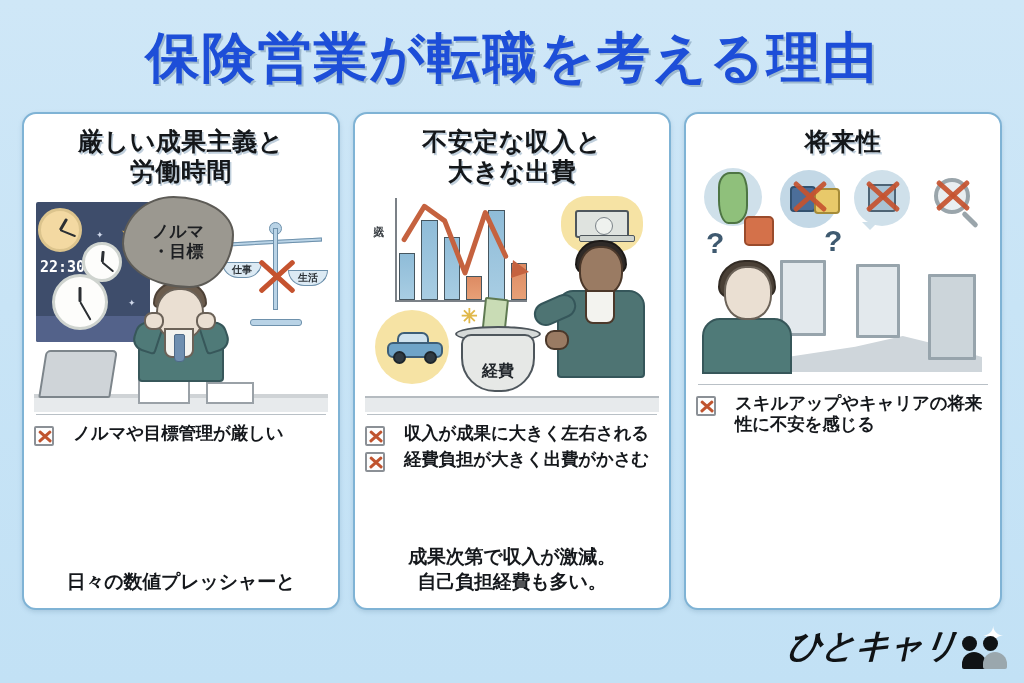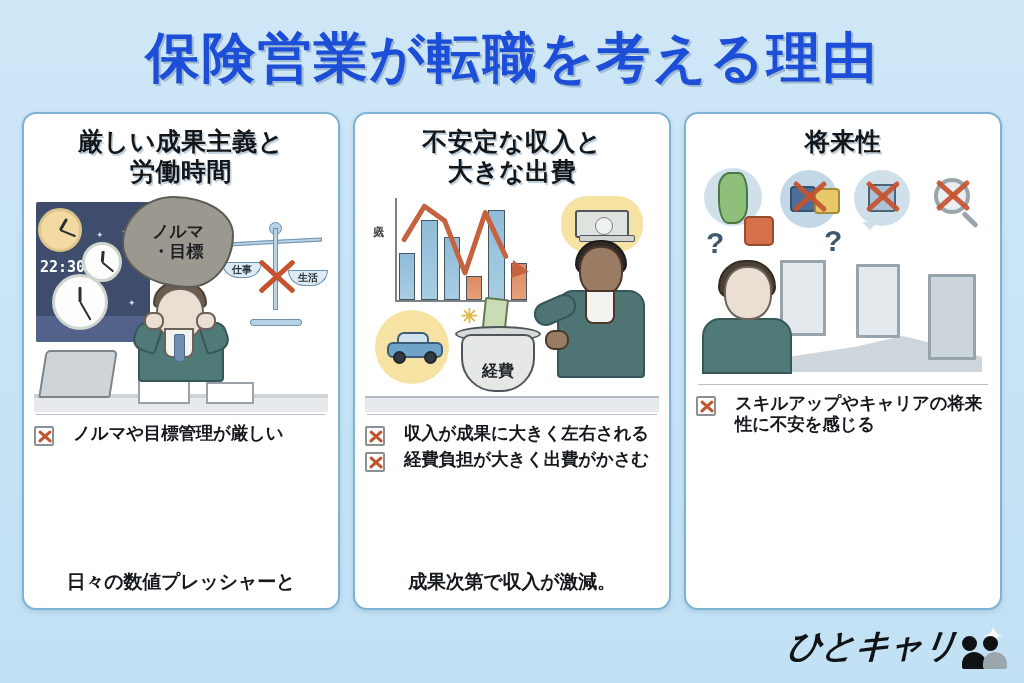--- a/index.html
+++ b/index.html
@@ -424,20 +424,21 @@
         <div class="xbox">
             <i></i>
             <i></i>
           </div>
         <span>経費負担が大きく出費がかさむ</span>
       </div>
     </div>
 
     <div class="summary">
       <div>成果次第で収入が激減。</div>
+      <div>自己負担経費も多い。</div>
     </div>
   </div>
 
   <div class="card">
     <div class="card-title">
       <div>将来性</div>
     </div>
 
     <div class="illus">
       <div class="bubble b1"></div>

